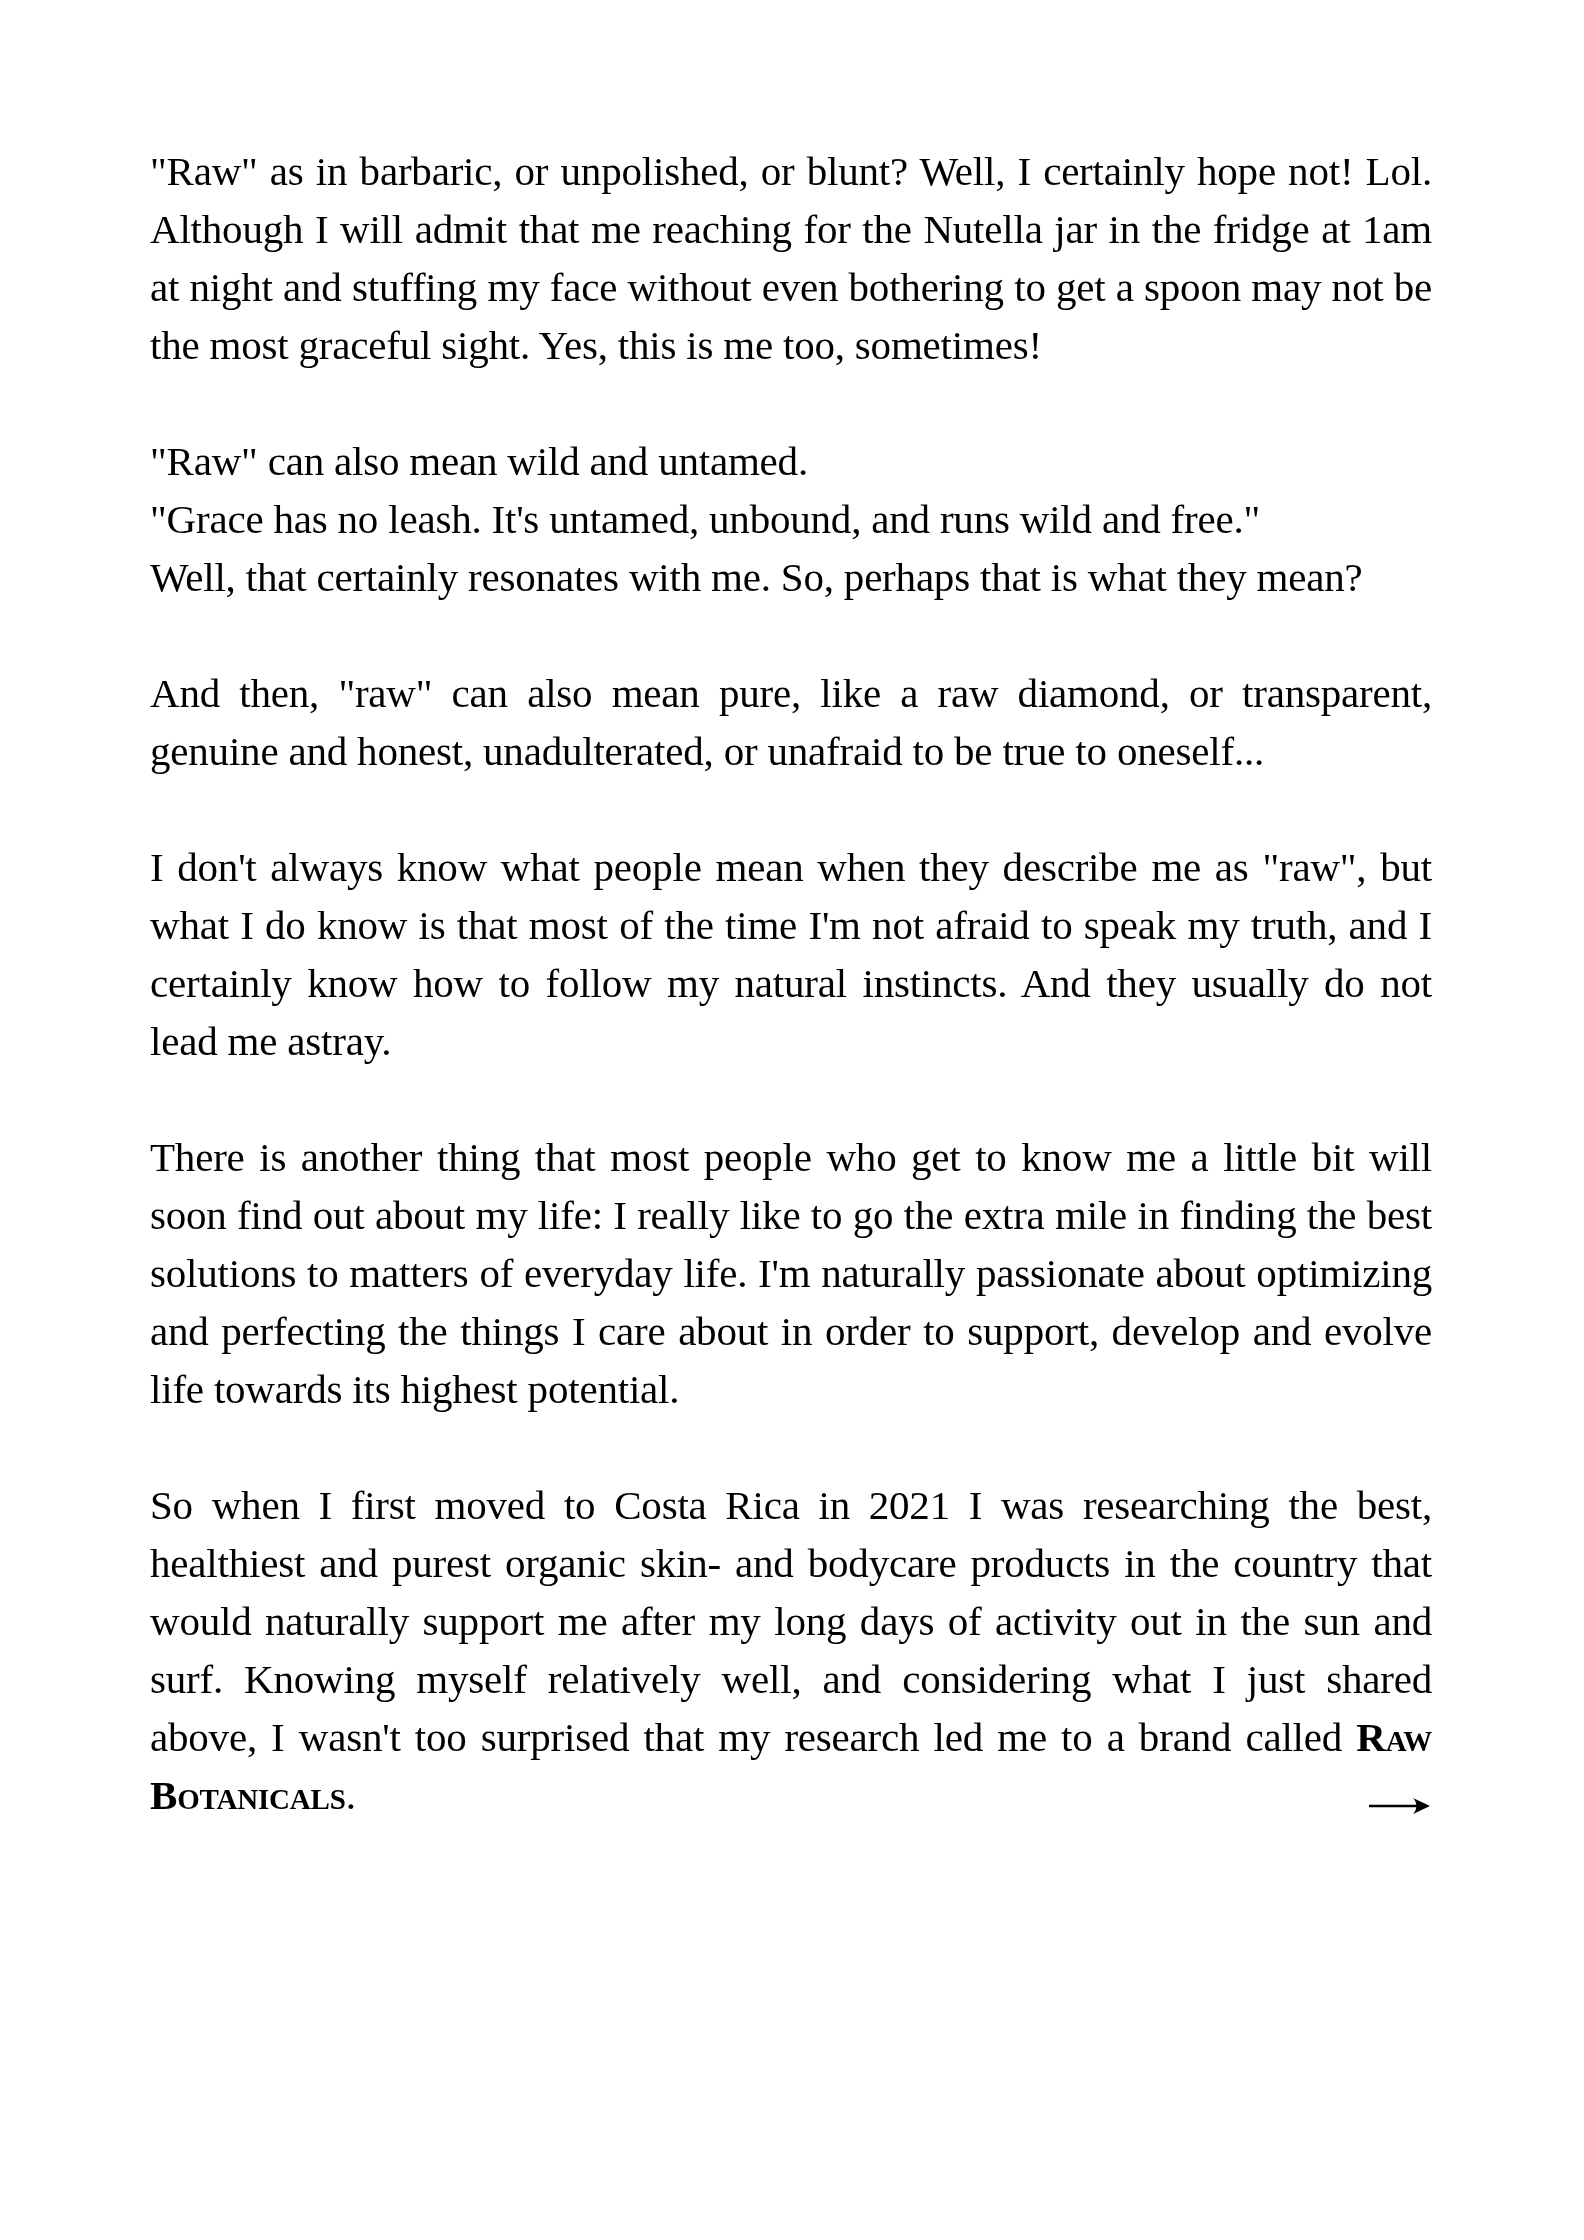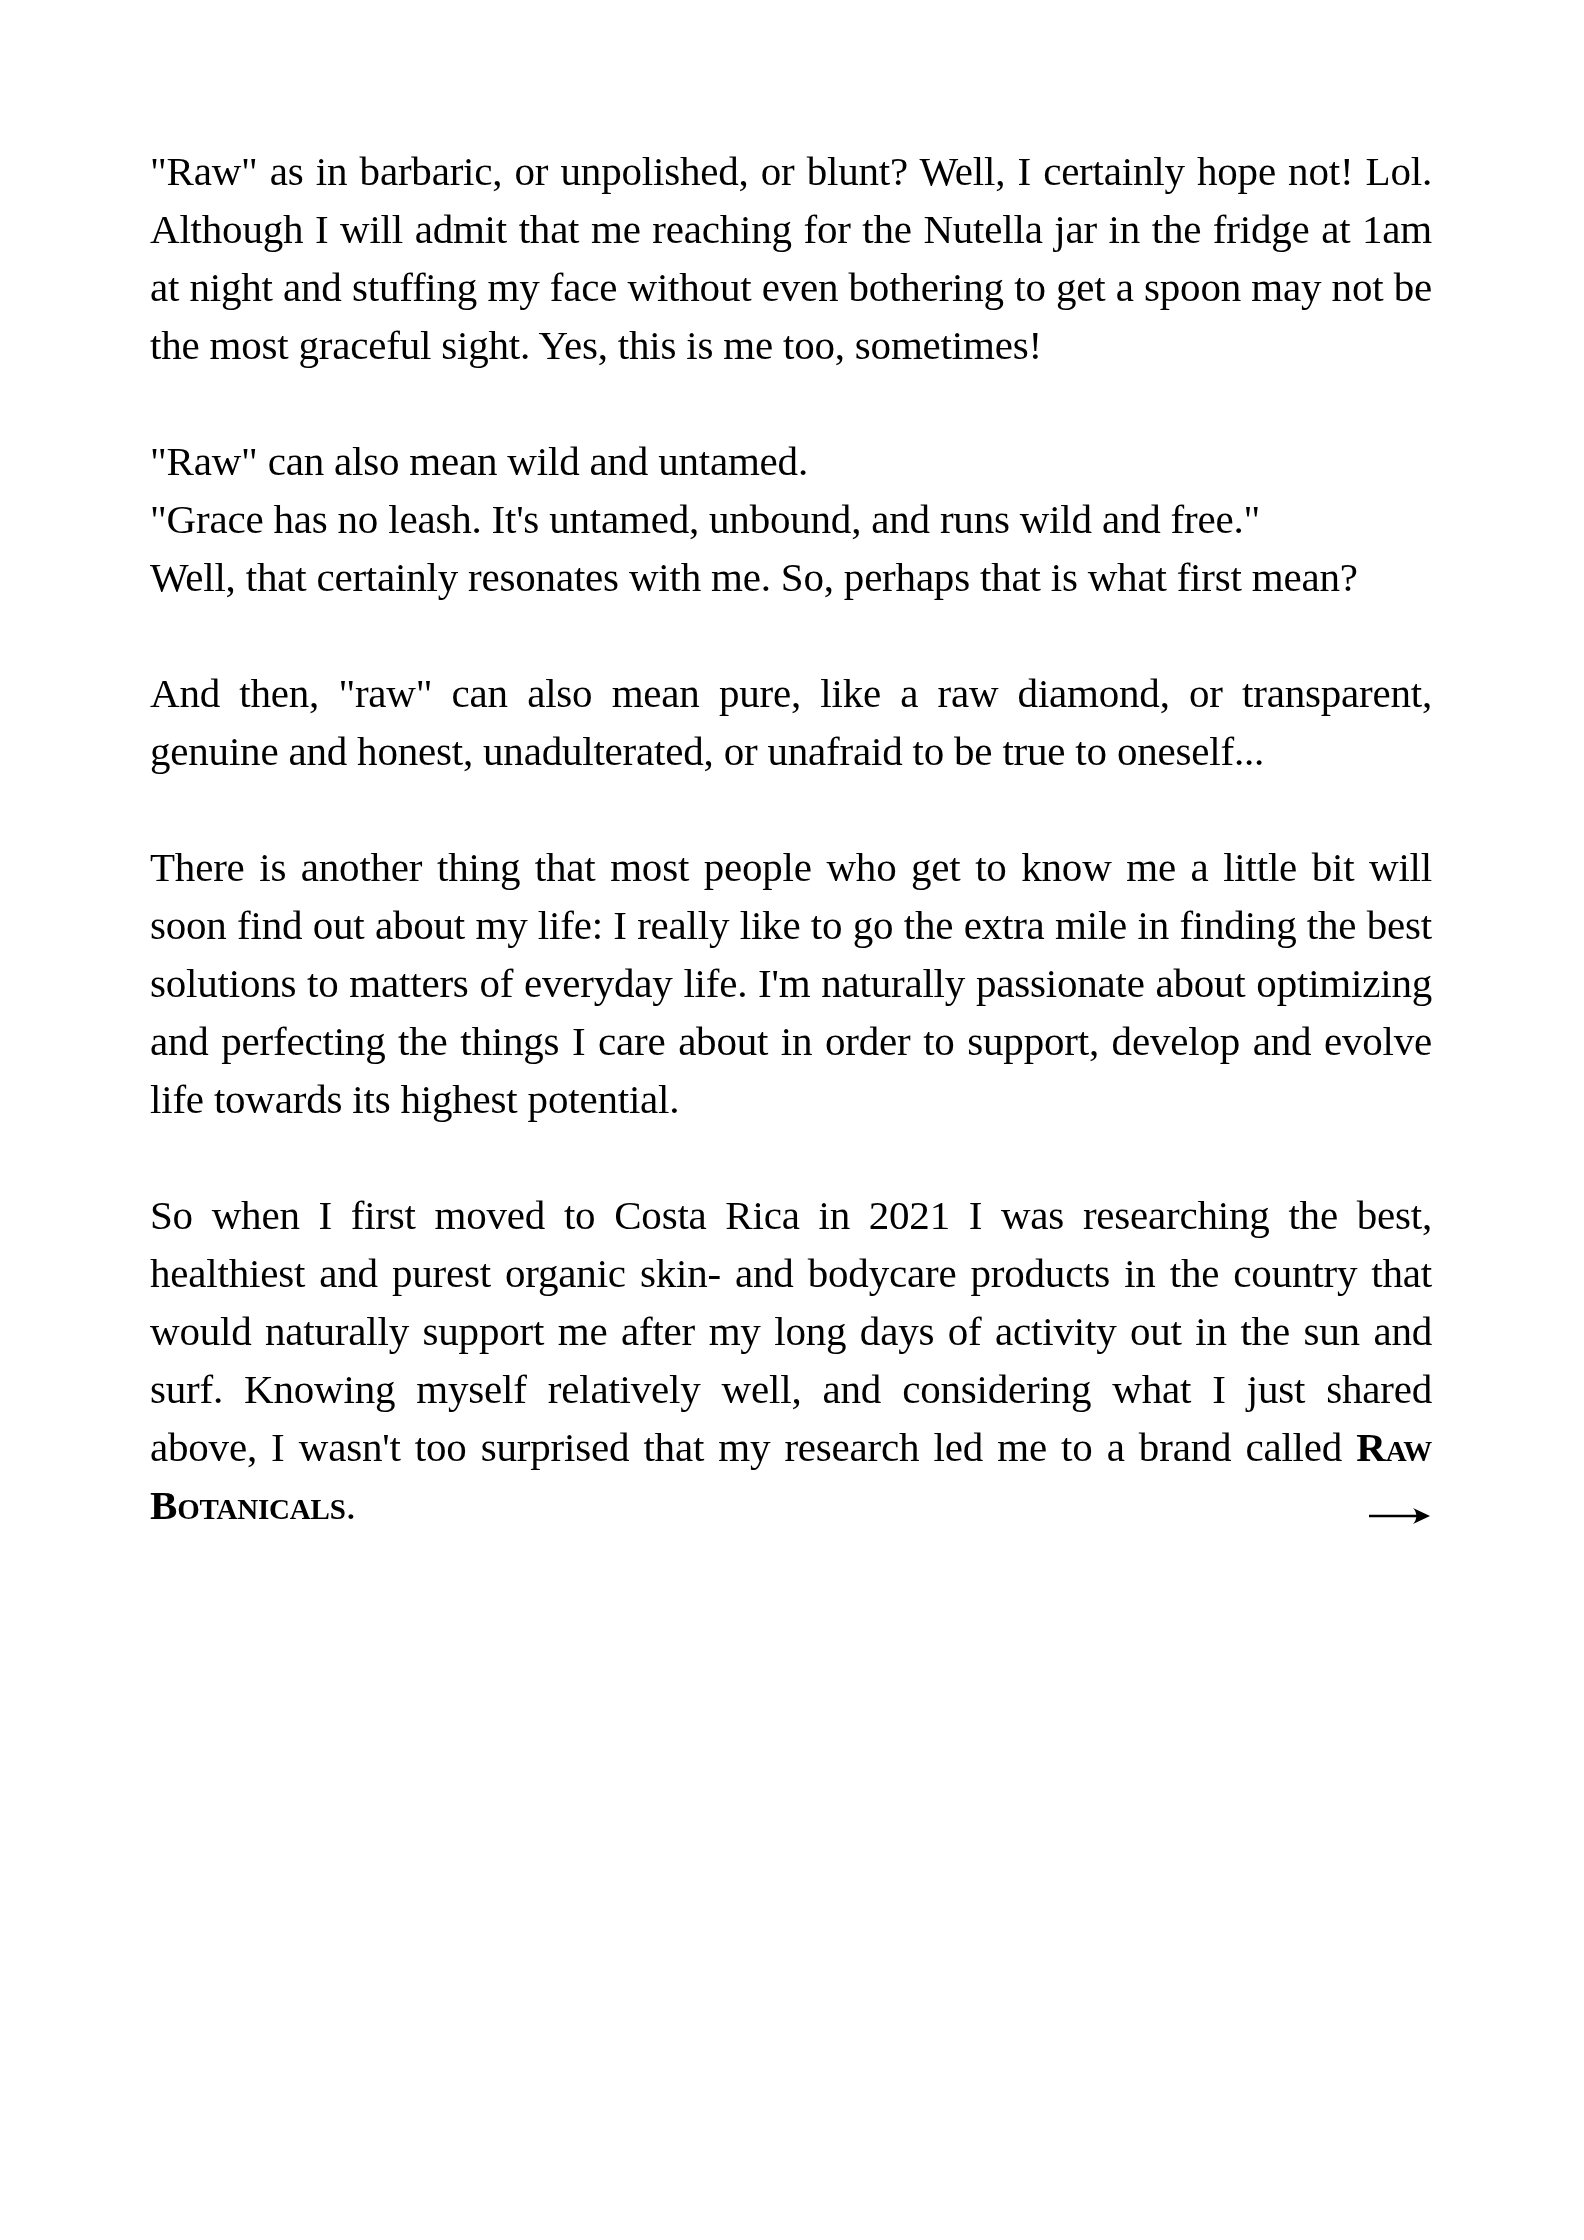--- a/index.html
+++ b/index.html
@@ -56,25 +56,26 @@
 </head>
 <body style="background: rgb(255, 255, 255); color: rgb(0, 0, 0);">
 
 <main class="page">
 
   <p class="para">"Raw" as in barbaric, or unpolished, or blunt? Well, I certainly hope not! Lol. Although I will admit that me reaching for the Nutella jar in the fridge at 1am at night and stuffing my face without even bothering to get a spoon may not be the most graceful sight. Yes, this is me too, sometimes!</p>
 
   <div class="para lines">
     <div>"Raw" can also mean wild and untamed.</div>
     <div>"Grace has no leash. It's untamed, unbound, and runs wild and free."</div>
-    <div>Well, that certainly resonates with me. So, perhaps that is what first mean?</div>
+    <div>Well, that certainly resonates with me. So, perhaps that is what they mean?</div>
   </div>
 
   <p class="para">And then, "raw" can also mean pure, like a raw diamond, or transparent, genuine and honest, unadulterated, or unafraid to be true to oneself...</p>
 
+  <p class="para">I don't always know what people mean when they describe me as "raw", but what I do know is that most of the time I'm not afraid to speak my truth, and I certainly know how to follow my natural instincts. And they usually do not lead me astray.</p>
 
   <p class="para">There is another thing that most people who get to know me a little bit will soon find out about my life: I really like to go the extra mile in finding the best solutions to matters of everyday life. I'm naturally passionate about optimizing and perfecting the things I care about in order to support, develop and evolve life towards its highest potential.</p>
 
   <p class="para closing">
     <span>So when I first moved to Costa Rica in 2021 I was researching the best, healthiest and purest organic skin- and bodycare products in the country that would naturally support me after my long days of activity out in the sun and surf. Knowing myself relatively well, and considering what I just shared above, I wasn't too surprised that my research led me to a brand called </span><strong class="brand">Raw Botanicals</strong><span>.</span>
     <span class="arrow-right">
       <svg viewBox="0 0 64 20" xmlns="http://www.w3.org/2000/svg" aria-hidden="true">
         <line x1="1" y1="10" x2="53" y2="10" stroke="#000000" stroke-width="2.6"></line>
         <path d="M45 2 L62 10 L45 18 C 49.5 13.2, 49.5 6.8, 45 2 Z" fill="#000000"></path>
       </svg>

